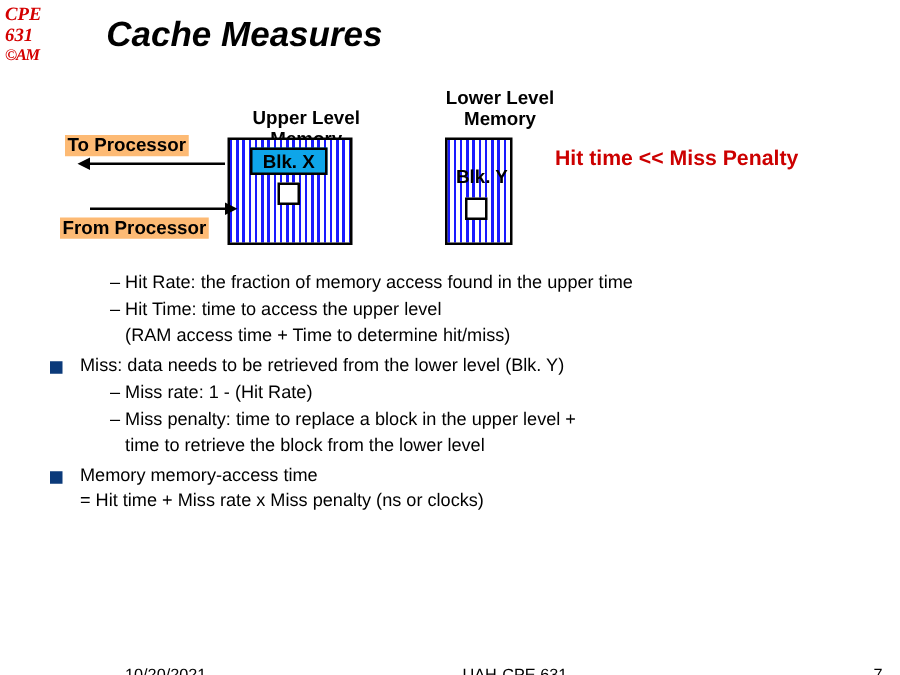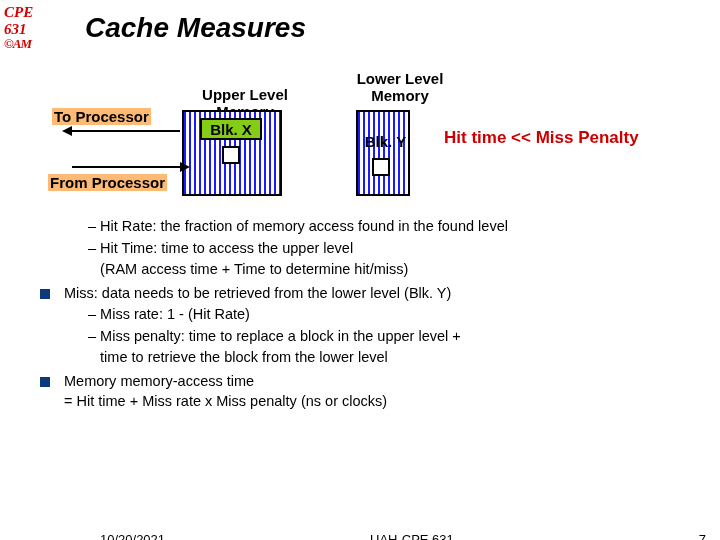--- a/index.html
+++ b/index.html
@@ -149,43 +149,43 @@
 Memory</span>
   </div>
   <div class="mem-box hatch" style="left:130px; top:40px; width:100px; height:86px;"></div>
 
   <div class="mem-label" style="left:283px; top:0; width:130px;">
     <span style="white-space:pre-line;">Lower Level
 Memory</span>
   </div>
   <div class="mem-box hatch" style="left:304px; top:40px; width:54px; height:86px;"></div>
 
-  <div class="blk" style="left:148px; top:48px; width:62px; height:22px; line-height:20px; background:#84cc16;">Blk. X</div>
+  <div class="blk" style="left:148px; top:48px; width:62px; height:22px; line-height:20px; background:#0ea5e9;">Blk. X</div>
   <div class="smallblk" style="left:170px; top:76px; background:#fff;"></div>
 
   <div class="blk" style="left:306px; top:62px; width:55px; height:22px; line-height:20px; border:none; background:transparent;">Blk. Y</div>
   <div class="smallblk" style="left:320px; top:88px; background:#fff;"></div>
 
   <div class="proc-label" style="left:0; top:38px;">To Processor</div>
   <div class="arrow h" style="left:20px; top:60px; width:108px;">
     <div class="head-left"></div>
   </div>
 
   <div class="proc-label" style="left:-4px; top:104px;">From Processor</div>
   <div class="arrow h" style="left:20px; top:96px; width:108px;">
     <div class="head-right"></div>
   </div>
 
-  <div class="hit-line" style="left:392px; top:58px;">Hit time &lt;&lt; Miss Penalty</div>
+  <div class="hit-line" style="left:392px; top:47px;">Hit time &lt;&lt; Miss Penalty</div>
 </div>
 
 <div class="content">
   <div class="sec">
     <div class="sub">
-      <div>– Hit Rate: the fraction of memory access found in the found level</div>
+      <div>– Hit Rate: the fraction of memory access found in the upper time</div>
       <div>– Hit Time: time to access the upper level</div>
       <div style="white-space:pre;">   (RAM access time + Time to determine hit/miss)</div>
     </div>
   </div>
   <div class="sec">
     <div class="b1">
       <div class="sq"></div>
       <div class="txt">Miss: data needs to be retrieved from the lower level (Blk. Y)</div>
     </div>
     <div class="sub">

